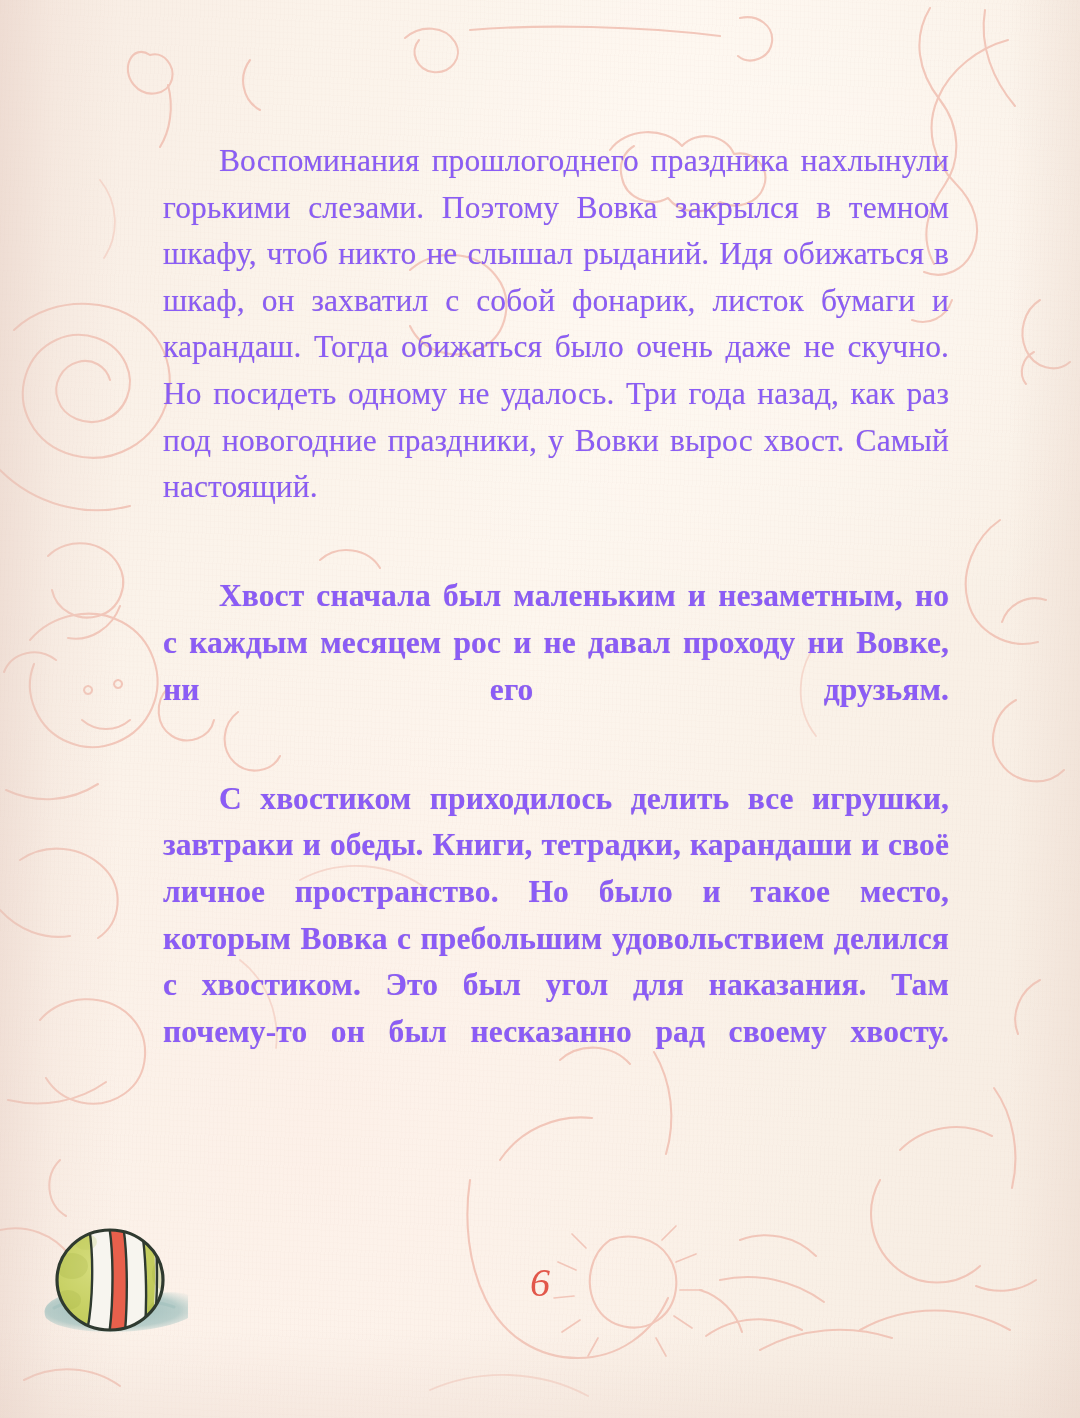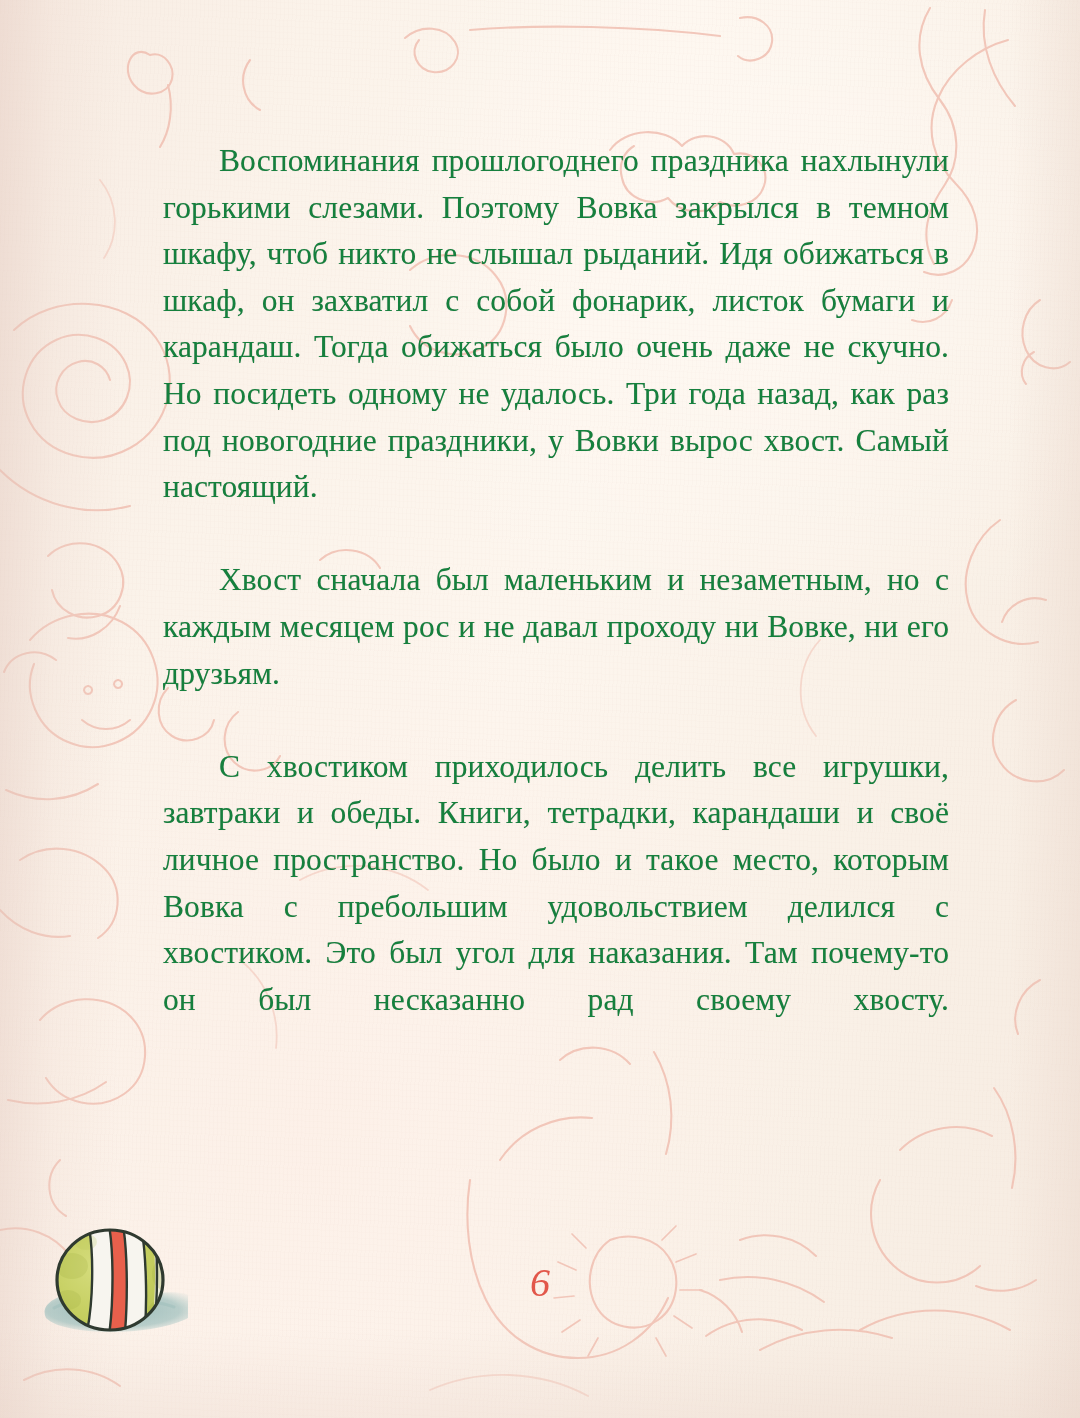--- a/index.html
+++ b/index.html
@@ -73,30 +73,30 @@
   
   .text-column {
     position: absolute;
     left: 163px;
     top: 138px;
     width: 786px;
   }
 
   .para {
     margin: 0;
-    color: #15803d;
+    color: #8b5cf6;
     font-size: 31.5px;
     line-height: 46.6px;
     text-align: justify;
     text-indent: 56px;
     letter-spacing: 0.1px;
     word-spacing: 0.5px;
     text-shadow: 0 0 0.7px rgba(64,63,60,0.30);
   }
-  .para + .para { margin-top: 0px; }
+  .para + .para { margin-top: 16px; font-weight: bold; }
 
   
   .para::after {
     content: "";
     display: inline-block;
     width: 100%;
   }
 
   
   .page-number {

